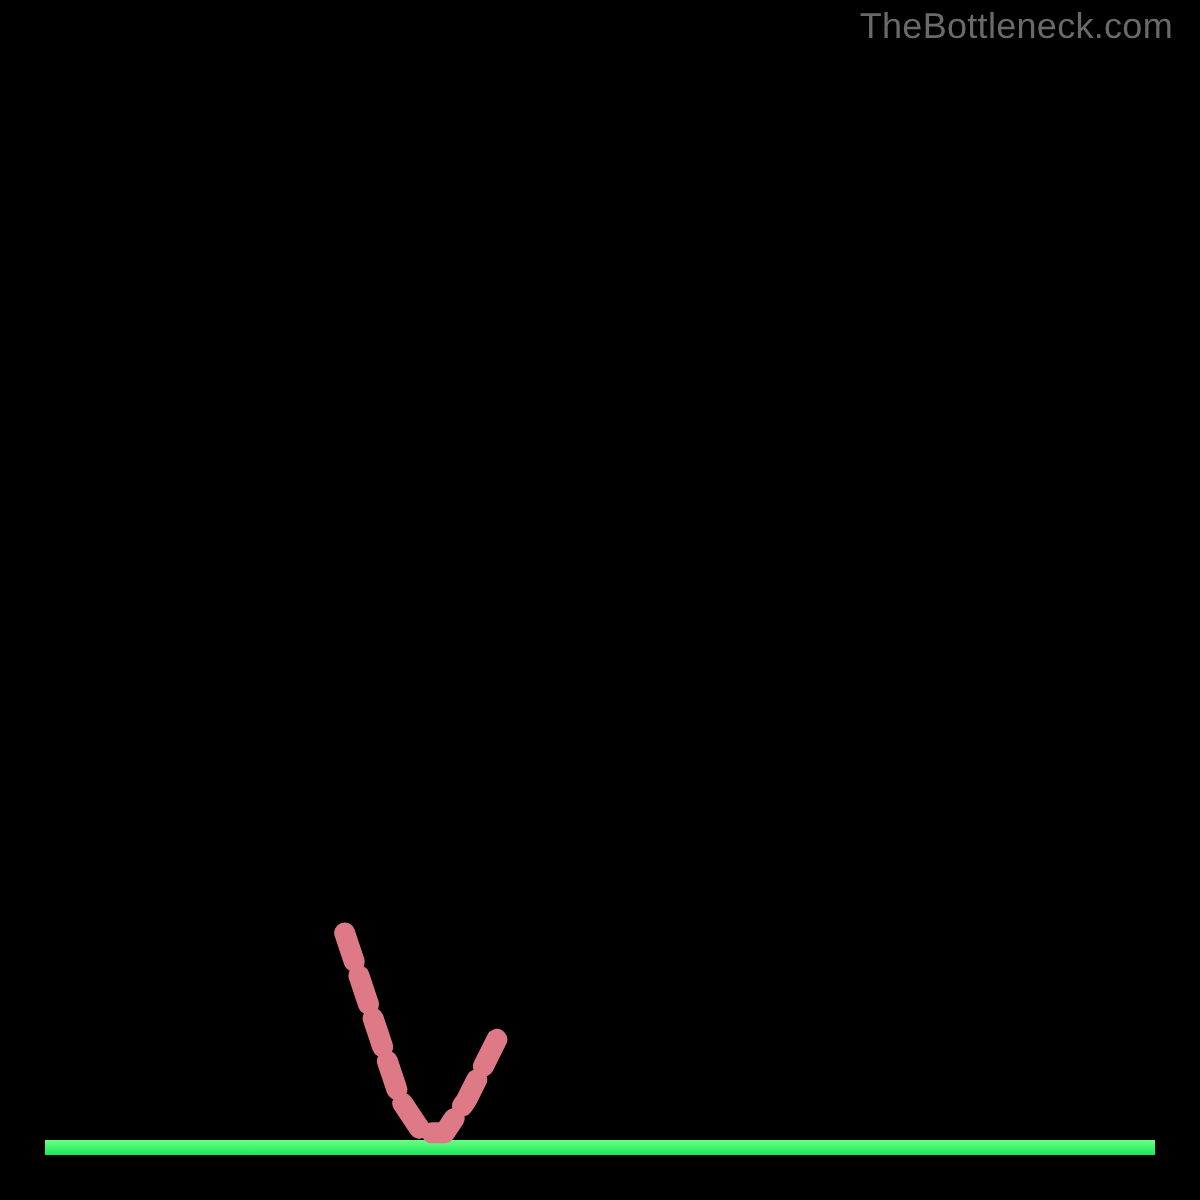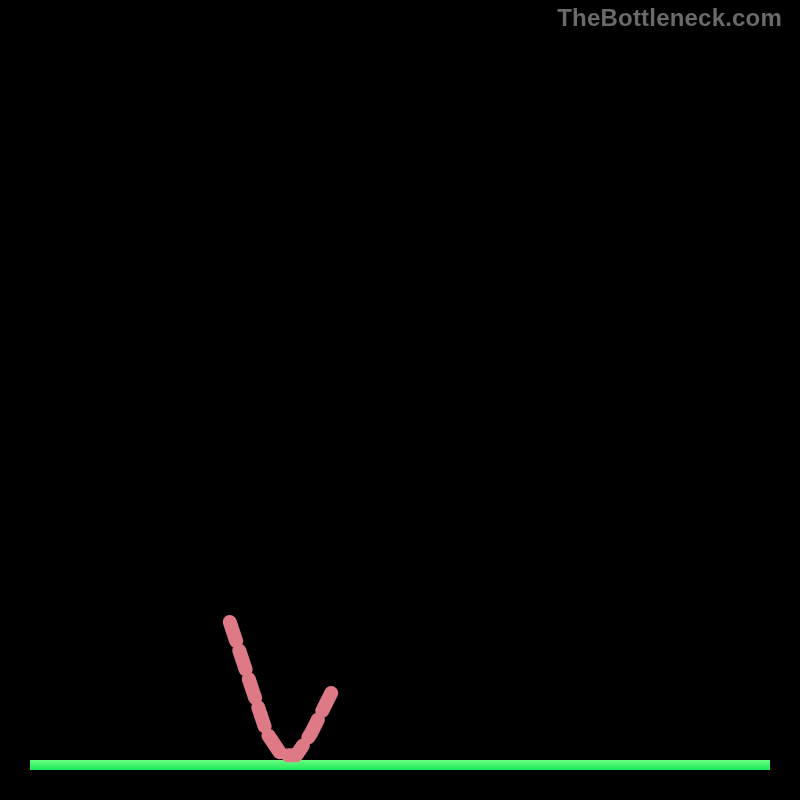--- a/index.html
+++ b/index.html
@@ -16,21 +16,21 @@
     width: 800px;
     height: 800px;
     background: #000;
   }
   .watermark {
     position: absolute;
     top: 4px;
     right: 18px;
     color: #6a6a6a;
     font-size: 24px;
-    font-weight: 700;
+    font-weight: 400;
     letter-spacing: 0.2px;
     z-index: 10;
   }
   .plot-area {
     position: absolute;
     left: 30px;
     top: 30px;
     width: 740px;
     height: 740px;
     overflow: hidden;

